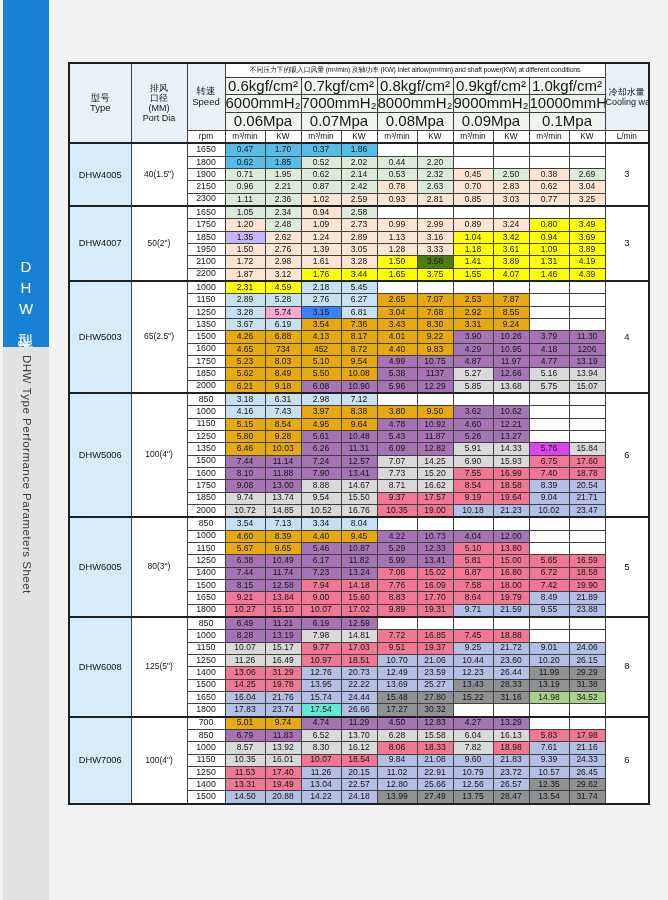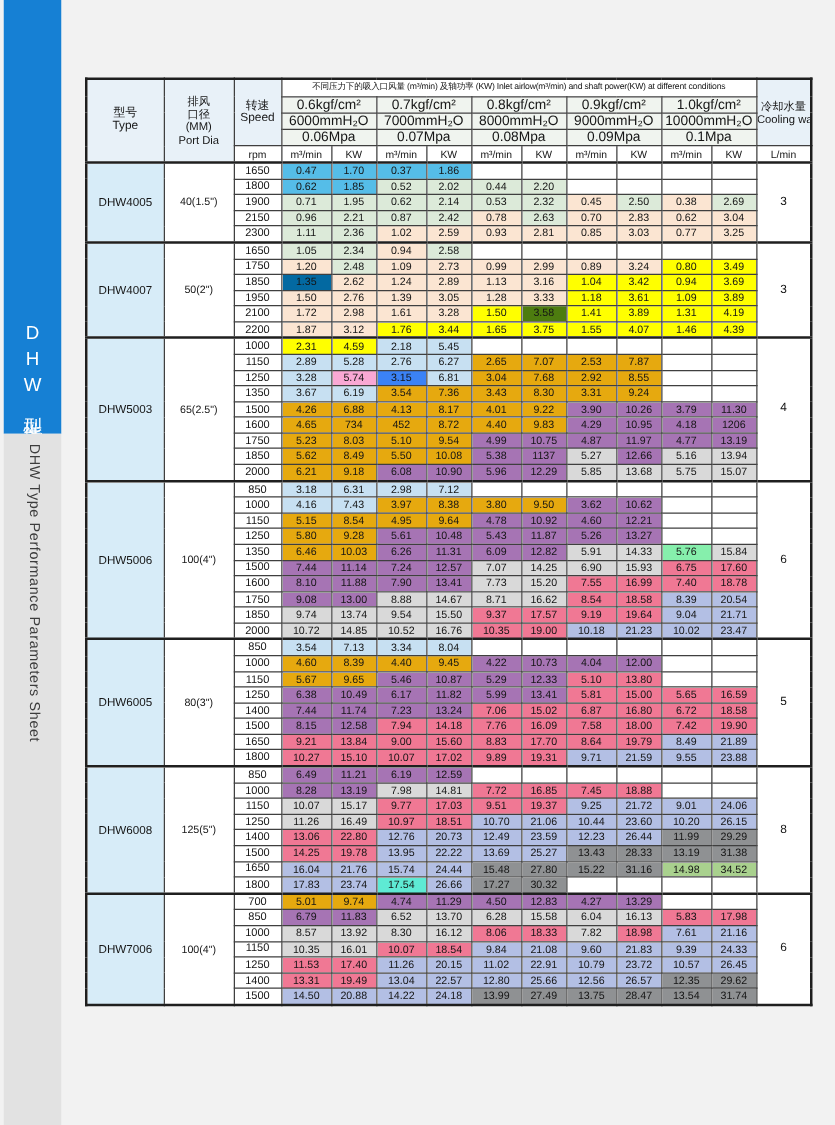--- a/index.html
+++ b/index.html
@@ -35,21 +35,21 @@
   th,td{
     border:1px solid #3f3f3f;
     text-align:center;vertical-align:middle;
     padding:0;line-height:1.12;overflow:hidden;white-space:nowrap;
     font-weight:normal;color:#151515;
   }
   .grp td{border-top:2px solid #1f1f1f;}
   .lh{background:#e8f1f8;font-size:9px;}
   .big{font-size:9.5px;}
   .span{font-size:6.9px;background:#ffffff;letter-spacing:-0.15px;}
-  .pr{font-size:11px;background:#f0f4ef;}
+  .pr{font-size:15px;background:#f0f4ef;}
   .unit{font-size:8.3px;background:#ffffff;}
   .model{background:#d7ecf8;font-size:9.3px;}
   .port{font-size:8.5px;background:#ffffff;}
   .rpm{font-size:8.8px;background:#ffffff;}
   .v{font-size:8.5px;}
   .cool{font-size:9.5px;background:#ffffff;}
 </style>
 </head>
 <body>
 
@@ -214,21 +214,21 @@
         <td class="v" style="background:#fbe5d2">2.73</td>
         <td class="v" style="background:#fbe5d2">0.99</td>
         <td class="v" style="background:#fbe5d2">2.99</td>
         <td class="v" style="background:#fbe5d2">0.89</td>
         <td class="v" style="background:#fbe5d2">3.24</td>
         <td class="v" style="background:#ffff00">0.80</td>
         <td class="v" style="background:#ffff00">3.49</td>
       </tr>
       <tr>
         <td class="rpm">1850</td>
-        <td class="v" style="background:#0369a1">1.35</td>
+        <td class="v" style="background:#c4b5fd">1.35</td>
         <td class="v" style="background:#fbe5d2">2.62</td>
         <td class="v" style="background:#fbe5d2">1.24</td>
         <td class="v" style="background:#fbe5d2">2.89</td>
         <td class="v" style="background:#fbe5d2">1.13</td>
         <td class="v" style="background:#fbe5d2">3.16</td>
         <td class="v" style="background:#ffff00">1.04</td>
         <td class="v" style="background:#ffff00">3.42</td>
         <td class="v" style="background:#ffff00">0.94</td>
         <td class="v" style="background:#ffff00">3.69</td>
       </tr>
@@ -449,21 +449,21 @@
       <tr>
         <td class="rpm">1350</td>
         <td class="v" style="background:#e6a90f">6.46</td>
         <td class="v" style="background:#e6a90f">10.03</td>
         <td class="v" style="background:#a674b4">6.26</td>
         <td class="v" style="background:#a674b4">11.31</td>
         <td class="v" style="background:#a674b4">6.09</td>
         <td class="v" style="background:#a674b4">12.82</td>
         <td class="v" style="background:#d9d9d9">5.91</td>
         <td class="v" style="background:#d9d9d9">14.33</td>
-        <td class="v" style="background:#86efac">5.76</td>
+        <td class="v" style="background:#d946ef">5.76</td>
         <td class="v" style="background:#d9d9d9">15.84</td>
       </tr>
       <tr>
         <td class="rpm">1500</td>
         <td class="v" style="background:#a674b4">7.44</td>
         <td class="v" style="background:#a674b4">11.14</td>
         <td class="v" style="background:#a674b4">7.24</td>
         <td class="v" style="background:#a674b4">12.57</td>
         <td class="v" style="background:#d9d9d9">7.07</td>
         <td class="v" style="background:#d9d9d9">14.25</td>
@@ -682,21 +682,21 @@
         <td class="v" style="background:#b3bfe4">10.70</td>
         <td class="v" style="background:#b3bfe4">21.06</td>
         <td class="v" style="background:#b3bfe4">10.44</td>
         <td class="v" style="background:#b3bfe4">23.60</td>
         <td class="v" style="background:#b3bfe4">10.20</td>
         <td class="v" style="background:#b3bfe4">26.15</td>
       </tr>
       <tr>
         <td class="rpm">1400</td>
         <td class="v" style="background:#f07894">13.06</td>
-        <td class="v" style="background:#f07894">22.80</td>
+        <td class="v" style="background:#f07894">31.29</td>
         <td class="v" style="background:#b3bfe4">12.76</td>
         <td class="v" style="background:#b3bfe4">20.73</td>
         <td class="v" style="background:#b3bfe4">12.49</td>
         <td class="v" style="background:#b3bfe4">23.59</td>
         <td class="v" style="background:#b3bfe4">12.23</td>
         <td class="v" style="background:#b3bfe4">26.44</td>
         <td class="v" style="background:#8f9193">11.99</td>
         <td class="v" style="background:#8f9193">29.29</td>
       </tr>
       <tr>

